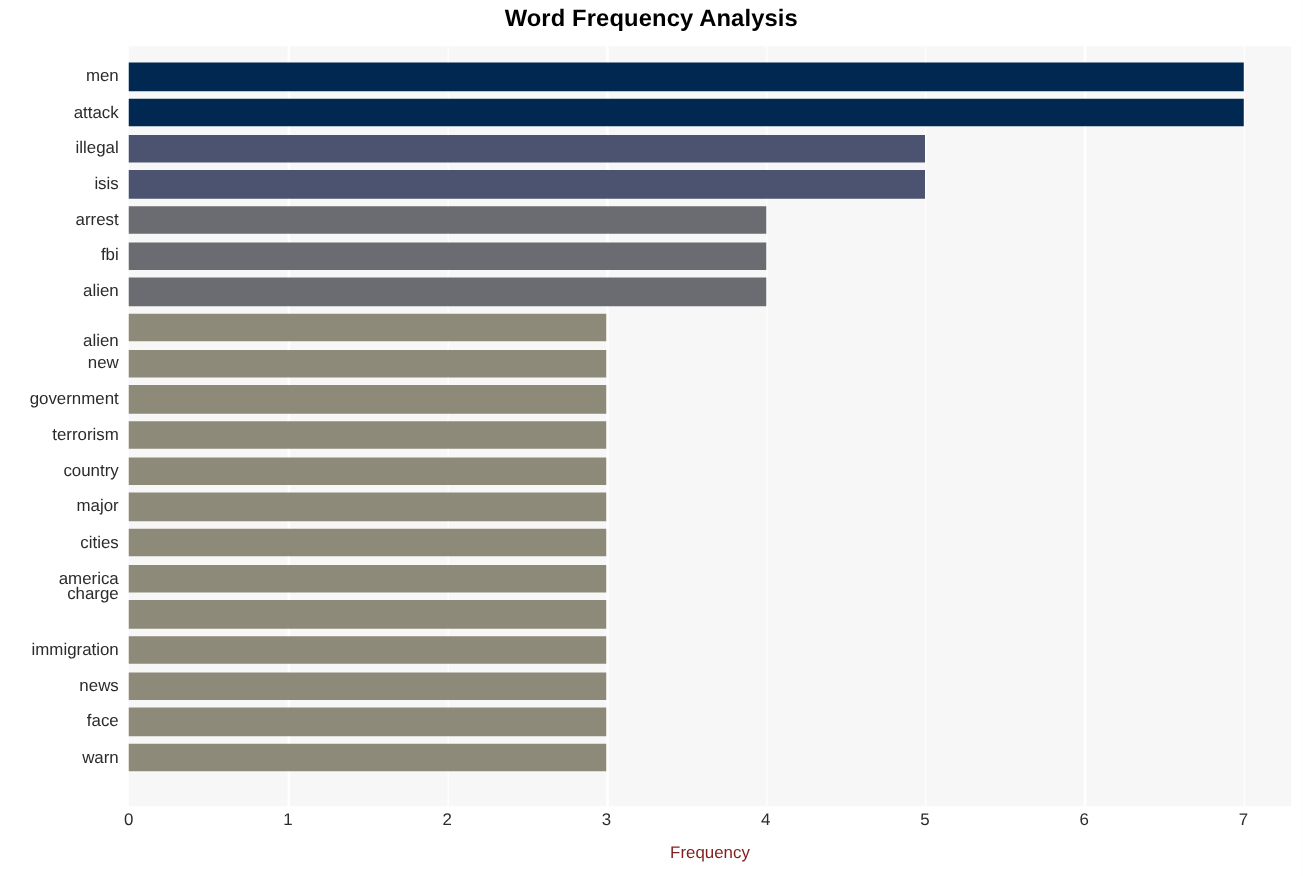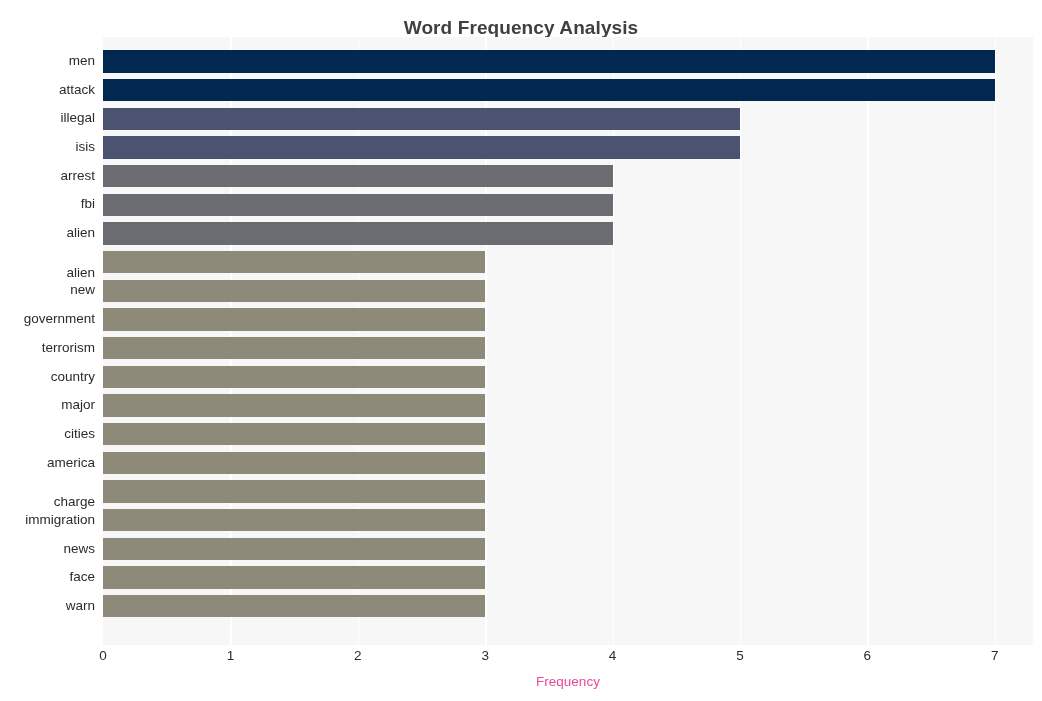--- a/index.html
+++ b/index.html
@@ -20,23 +20,22 @@
     background: #ffffff;
   }
   #chart-title {
     position: absolute;
     left: 0;
     top: 5px;
     width: 1042px;
     text-align: center;
     font-size: 19px;
     font-weight: bold;
-    color: #404040;
+    color: #000000;
     letter-spacing: 0.1px;
-    margin-top: 12px;
   }
   
   #plot-area {
     position: absolute;
     left: 103px;
     top: 37px;
     width: 930px;
     height: 608px;
     background: #f7f7f7;
   }
@@ -96,21 +95,21 @@
     font-size: 13.5px;
     color: #2b2b2b;
   }
   #x-axis-title {
     position: absolute;
     left: 103px;
     top: 674px;
     width: 930px;
     text-align: center;
     font-size: 13.5px;
-    color: #ec4899;
+    color: #7f1d1d;
   }
 </style>
 </head>
 <body>
 
 <div id="figure">
 
   <div id="chart-title">Word Frequency Analysis</div>
 
   <div id="plot-area">
@@ -197,21 +196,21 @@
       <div class="ytick-label" style="top: 153.434px; height: 28.6792px; line-height: 28.6792px;">fbi</div>
       <div class="ytick-label" style="top: 182.113px; height: 28.6792px; line-height: 28.6792px;">alien</div>
       <div class="ytick-label" style="top: 210.792px; height: 28.6792px; line-height: 28.6792px; margin-top: 11px;">alien</div>
       <div class="ytick-label" style="top: 239.472px; height: 28.6792px; line-height: 28.6792px;">new</div>
       <div class="ytick-label" style="top: 268.151px; height: 28.6792px; line-height: 28.6792px; margin-left: 28px;">government</div>
       <div class="ytick-label" style="top: 296.83px; height: 28.6792px; line-height: 28.6792px;">terrorism</div>
       <div class="ytick-label" style="top: 325.509px; height: 28.6792px; line-height: 28.6792px;">country</div>
       <div class="ytick-label" style="top: 354.189px; height: 28.6792px; line-height: 28.6792px;">major</div>
       <div class="ytick-label" style="top: 382.868px; height: 28.6792px; line-height: 28.6792px;">cities</div>
       <div class="ytick-label" style="top: 411.547px; height: 28.6792px; line-height: 28.6792px;">america</div>
-      <div class="ytick-label" style="top: 451px; height: 28.6792px; line-height: 28.6792px;">charge</div>
+      <div class="ytick-label" style="top: 424px; height: 28.6792px; line-height: 28.6792px;">charge</div>
       <div class="ytick-label" style="top: 468.906px; height: 28.6792px; line-height: 28.6792px; text-align: right;">immigration</div>
       <div class="ytick-label" style="top: 497.585px; height: 28.6792px; line-height: 28.6792px;">news</div>
       <div class="ytick-label" style="top: 526.264px; height: 28.6792px; line-height: 28.6792px;">face</div>
       <div class="ytick-label" style="top: 554.943px; height: 28.6792px; line-height: 28.6792px;">warn</div>
     </div>
 
   <div id="xlabels-layer">
       <div class="xtick-label" style="left: 0px;">0</div>
       <div class="xtick-label" style="left: 127.397px;">1</div>
       <div class="xtick-label" style="left: 254.795px;">2</div>

